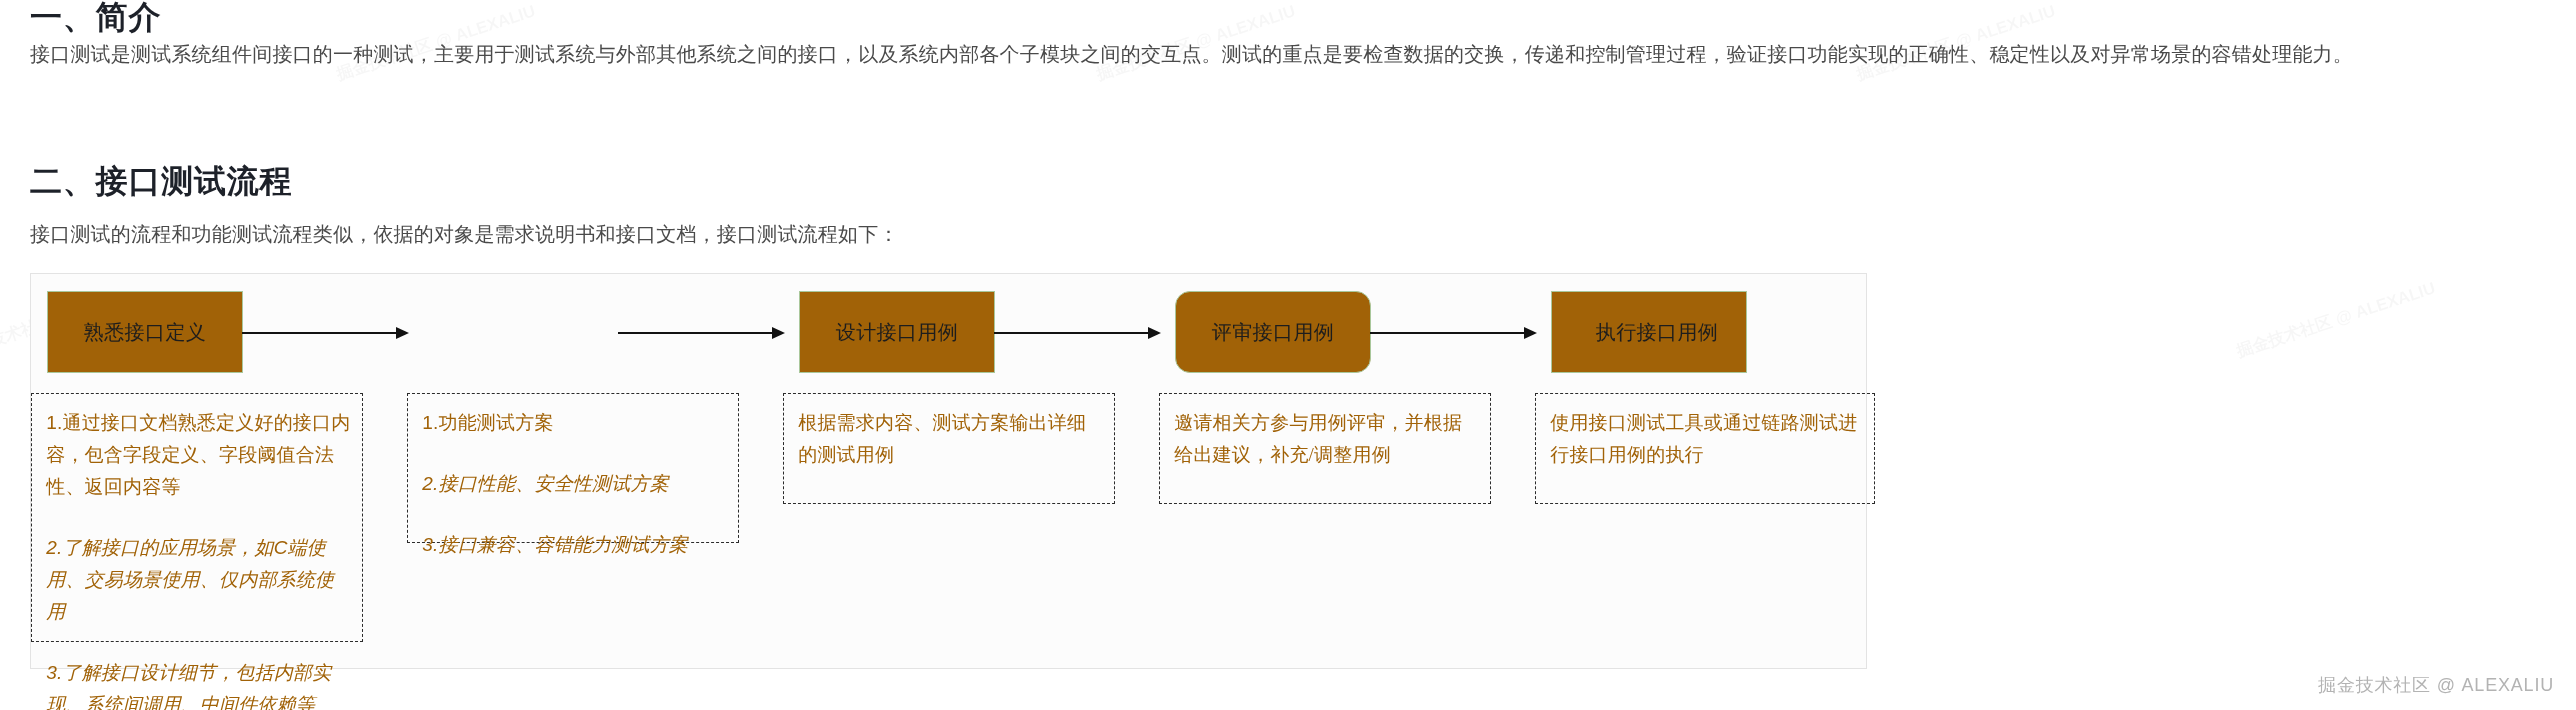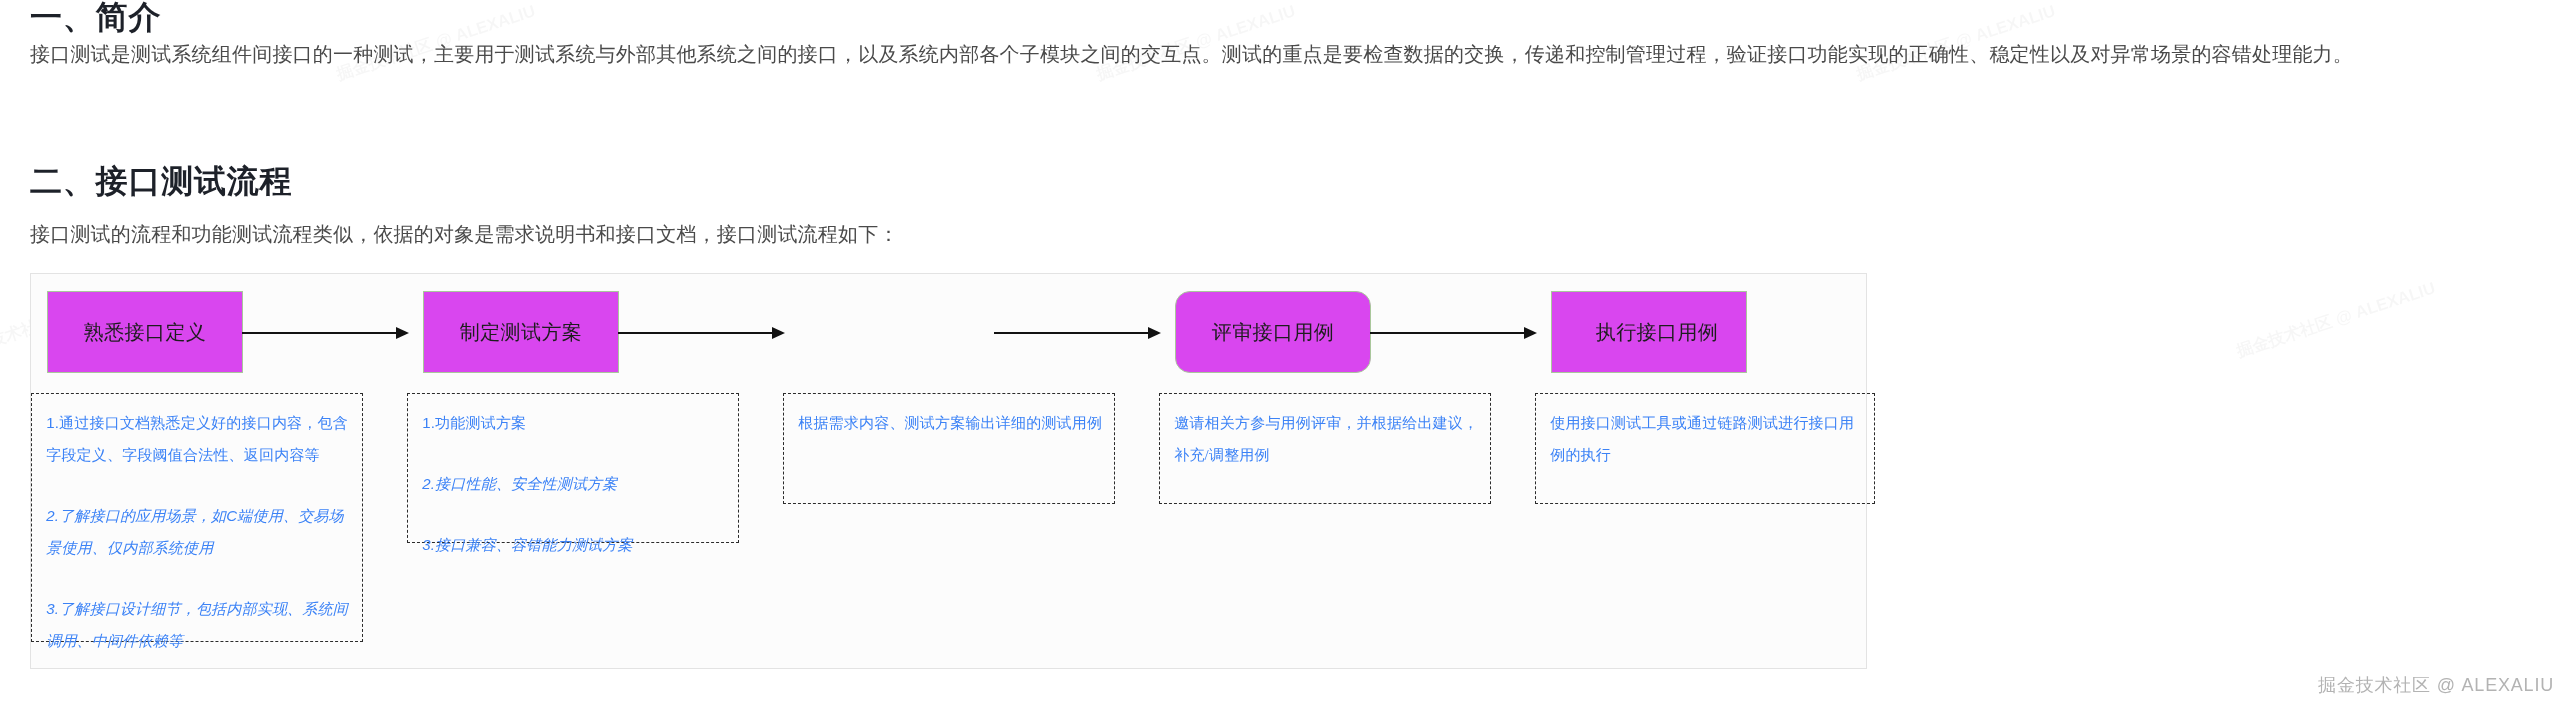--- a/index.html
+++ b/index.html
@@ -74,21 +74,21 @@
     position: absolute;
     top: 0;
     height: 100%;
   }
 
   .stage-box {
     position: absolute;
     top: 17.4px;
     width: 196px;
     height: 82px;
-    background: #d946ef;
+    background: #a16207;
     border: 0.8px solid #a9c79b;
     box-sizing: border-box;
     display: flex;
     align-items: center;
     justify-content: center;
     font-size: 20px;
     color: #1d1d1d;
     letter-spacing: 0.4px;
   }
 
@@ -113,22 +113,22 @@
   .detail-box {
     position: absolute;
     top: 119px;
     border: 1.6px dashed #2b2b2b;
     box-sizing: border-box;
     padding: 12.7px 11px 14.2px 14.2px;
     background: transparent;
   }
 
   .detail-line {
-    font-size: 15px;
-    color: #3b82f6;
+    font-size: 19px;
+    color: #a16207;
     line-height: 32px;
     letter-spacing: 0.2px;
   }
   .detail-line + .detail-line { margin-top: 29px; font-style: italic; }
 
   
   #stage-1 { left: 0px; width: 372px; }
   #stage-1 .stage-box  { left: 16px; }
   #stage-1 .arrow      { left: 211px; width: 165px; }
   #stage-1 .detail-box { left: 0px;  width: 332px; height: 249px; }
@@ -202,30 +202,30 @@
       <div class="stage-box">熟悉接口定义</div>
       <div class="arrow"></div>
       <div class="detail-box">
         <div class="detail-line">1.通过接口文档熟悉定义好的接口内容，包含字段定义、字段阈值合法性、返回内容等</div>
         <div class="detail-line">2.了解接口的应用场景，如C端使用、交易场景使用、仅内部系统使用</div>
         <div class="detail-line">3.了解接口设计细节，包括内部实现、系统间调用、中间件依赖等</div>
       </div>
     </div>
 
     <div class="flow-stage" id="stage-2">
-      <div class="stage-box">制定测试方案</div>
       <div class="arrow"></div>
       <div class="detail-box">
         <div class="detail-line">1.功能测试方案</div>
         <div class="detail-line">2.接口性能、安全性测试方案</div>
         <div class="detail-line">3.接口兼容、容错能力测试方案</div>
       </div>
     </div>
 
     <div class="flow-stage" id="stage-3">
+      <div class="stage-box">设计接口用例</div>
       <div class="arrow"></div>
       <div class="detail-box">
         <div class="detail-line">根据需求内容、测试方案输出详细的测试用例</div>
       </div>
     </div>
 
     <div class="flow-stage" id="stage-4">
       <div class="stage-box">评审接口用例</div>
       <div class="arrow"></div>
       <div class="detail-box">

